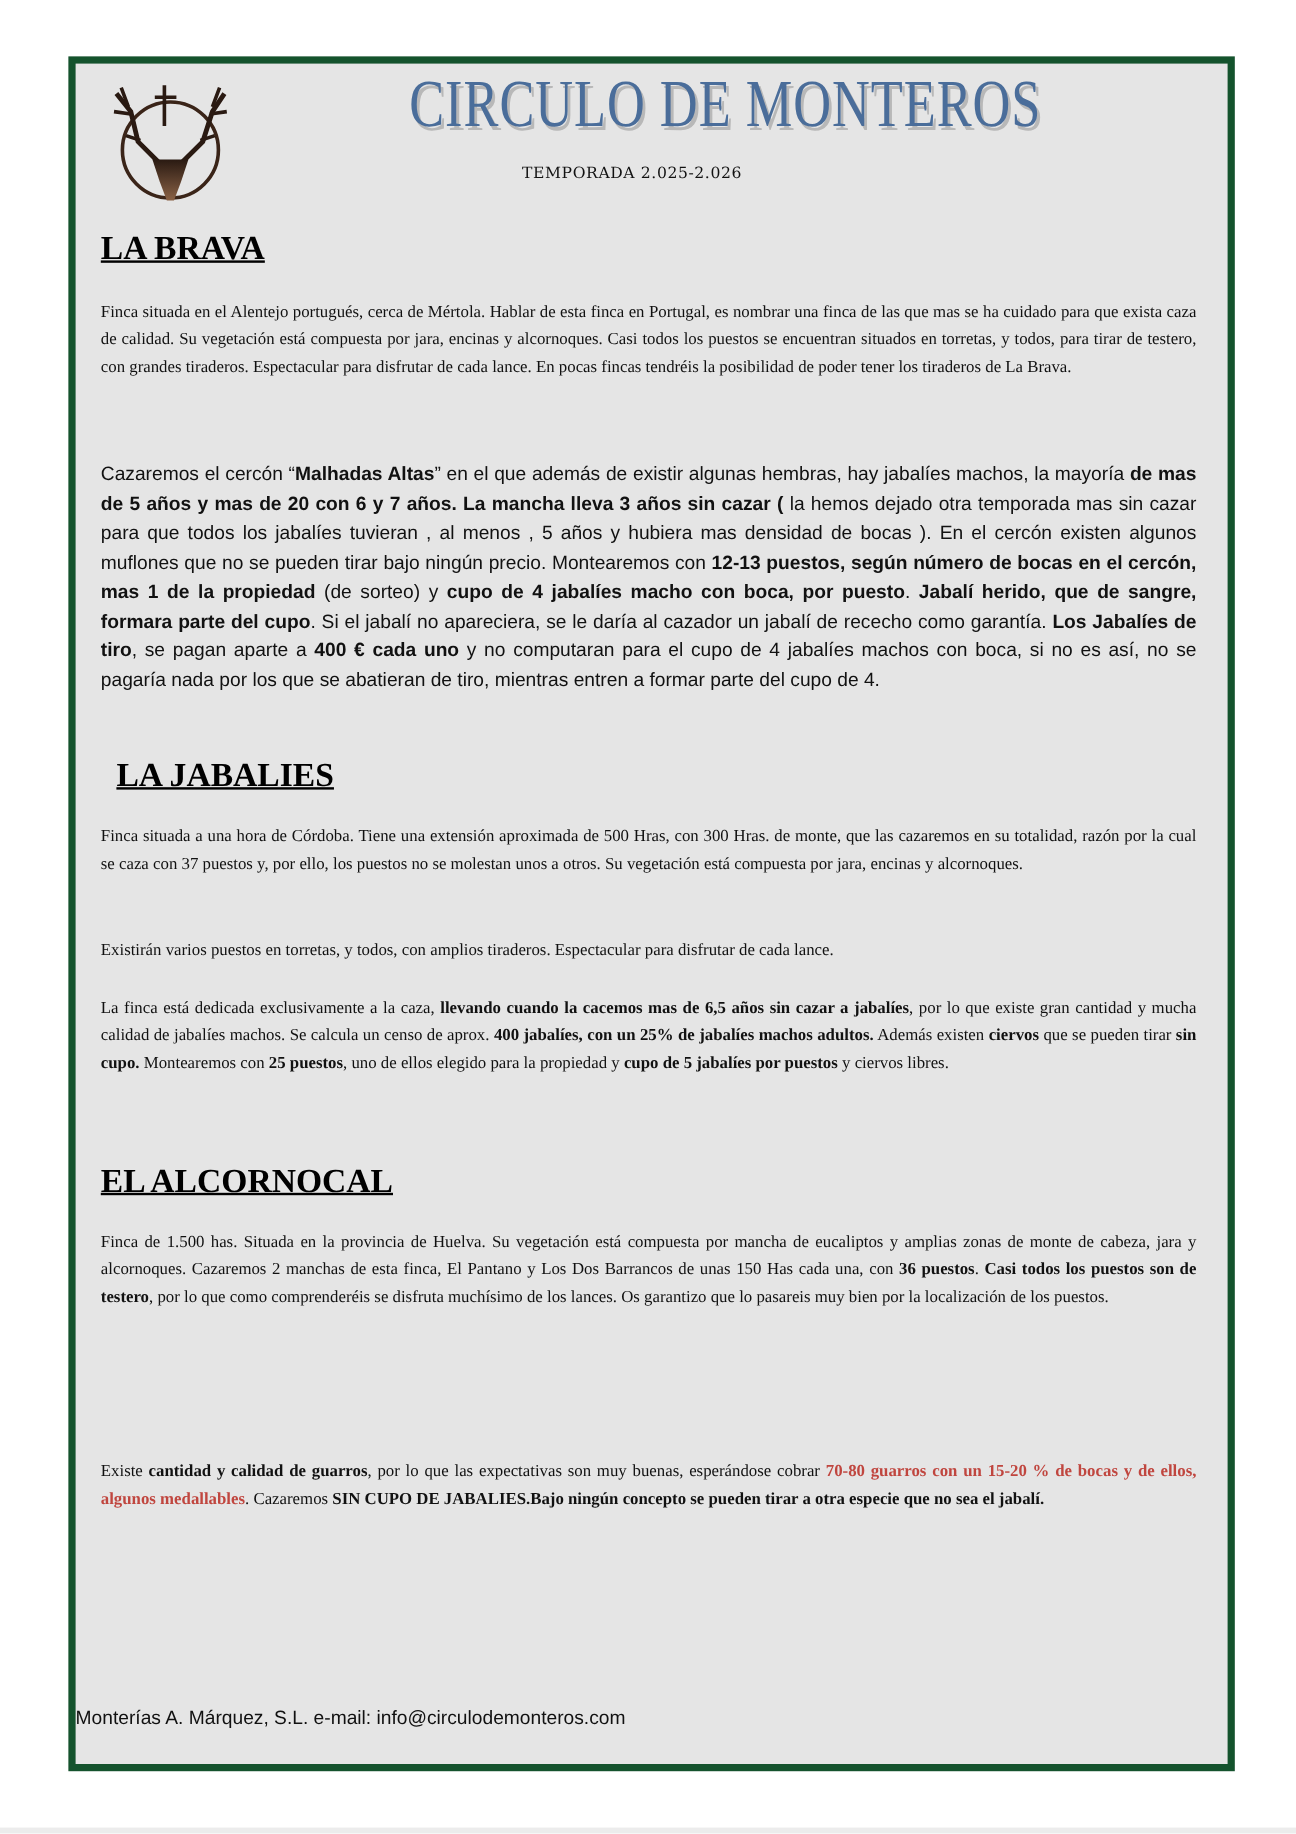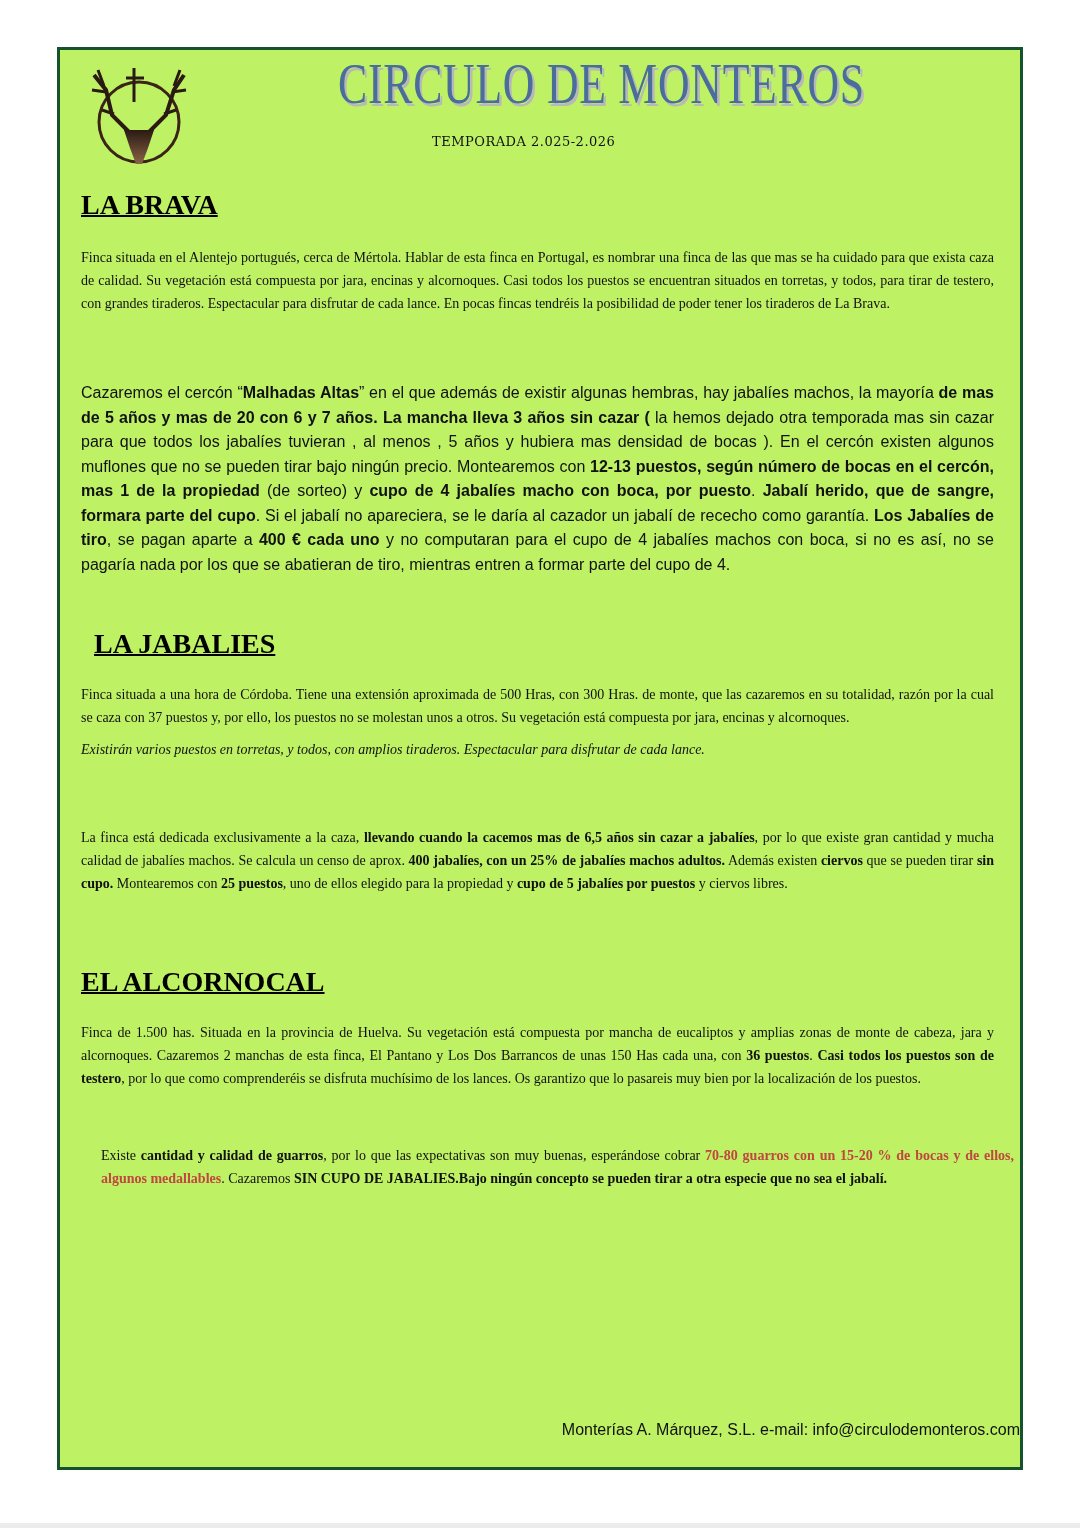--- a/index.html
+++ b/index.html
@@ -1,19 +1,19 @@
 <!DOCTYPE html>
 <html><head>
 <meta charset="utf-8">
 <style>
   html, body { margin: 0; padding: 0; background: #ffffff; }
   body { width: 1080px; height: 1528px; position: relative; overflow: hidden; }
   .page-frame {
     position: absolute; left: 57px; top: 47px; width: 960px; height: 1417px;
-    border: 3px solid #14532d; background: #bef264;
+    border: 6px solid #14532d; background: #e5e5e5;
   }
   .bottom-strip { position: absolute; left: 0; top: 1523px; width: 1080px; height: 5px; background: #ececec; }
 
   .logo { position: absolute; left: 24px; top: 10px; width: 110px; height: 110px; }
   .brand-title {
     position: absolute; left: 278px; top: 4px; width: 570px; text-align: center;
     font-family: "Liberation Serif", serif; font-size: 56px; letter-spacing: 1px;
     color: #4a6d9a; transform: scaleX(0.78); transform-origin: left top;
     text-shadow: 3px 3px 0 #b8b8b8; white-space: nowrap; line-height: 60px;
   }
@@ -27,21 +27,21 @@
   }
   .para {
     position: absolute; left: 21px; width: 913px;
     font-family: "Liberation Serif", serif; font-size: 14px; line-height: 23px;
     color: #111; text-align: justify; margin: 0;
   }
   .para.sans { font-family: "Liberation Sans", sans-serif; font-size: 16px; line-height: 24.5px; }
   .para b { font-weight: bold; }
   .red { color: #c0463f; font-weight: bold; }
   .footer {
-    position: absolute; left: 0; top: 1368px; width: 960px; text-align: right;
+    position: absolute; left: 0; top: 1368px; width: 960px; text-align: left;
     font-family: "Liberation Sans", sans-serif; font-size: 16px; line-height: 23px; color: #111;
   }
 </style>
 </head>
 <body>
 
 <div class="page-frame">
 
   <svg class="logo" viewBox="0 0 110 110">
     <defs>
@@ -61,24 +61,24 @@
 
   <div class="brand-title">CIRCULO DE MONTEROS</div>
   <div class="season">TEMPORADA 2.025-2.026</div>
 
   <div class="section-heading" style="left:21px; top:139px;">LA BRAVA</div>
   <p class="para" style="top:196px;"><span>  Finca situada en el Alentejo portugués, cerca de Mértola. Hablar de esta finca en Portugal, es nombrar una finca de las que mas se ha cuidado para que exista caza de calidad. Su vegetación está compuesta por  jara, encinas y alcornoques.  Casi todos los puestos se encuentran situados en torretas, y todos, para tirar de testero, con grandes tiraderos. Espectacular para disfrutar de cada lance. En pocas fincas tendréis la posibilidad de poder tener los tiraderos de La Brava.</span></p>
   <p class="para sans" style="top:331px;"><span>Cazaremos el cercón “</span><b>Malhadas Altas</b><span>” en el que además de existir algunas hembras, hay jabalíes machos, la mayoría </span><b>de mas de 5 años y mas de 20 con 6 y 7 años. La mancha lleva 3 años sin cazar (</b><span> la hemos dejado otra temporada mas sin cazar para que todos los jabalíes tuvieran , al menos , 5 años y hubiera mas densidad de bocas ). En el cercón existen algunos muflones que no se pueden tirar bajo ningún precio. Montearemos con </span><b>12-13 puestos, según número de bocas en el cercón, mas 1 de la propiedad</b><span> (de sorteo) y </span><b>cupo de 4 jabalíes macho con boca, por puesto</b><span>. </span><b>Jabalí herido, que de sangre, formara parte del cupo</b><span>. Si el jabalí no apareciera, se le daría al cazador un jabalí de rececho como garantía. </span><b>Los Jabalíes de tiro</b><span>, se pagan aparte a </span><b>400 € cada uno</b><span> y no computaran para el cupo de 4 jabalíes machos con boca, si no es así, no se pagaría nada por los que se abatieran de tiro, mientras entren a formar parte del cupo de 4.</span></p>
 
   <div class="section-heading" style="left:34px; top:578px;">LA JABALIES</div>
   <p class="para" style="top:633px;"><span>Finca situada a una hora de Córdoba. Tiene una extensión aproximada de 500 Hras, con 300 Hras. de monte, que las cazaremos en su totalidad, razón por la cual se caza con 37 puestos y, por ello, los puestos no se molestan unos a otros. Su vegetación está compuesta por  jara, encinas y alcornoques.</span></p>
-  <p class="para" style="top:688px;font-style:italic;"><span> Existirán varios puestos en torretas, y todos, con amplios tiraderos. Espectacular para disfrutar de cada lance.</span></p>
+  <p class="para" style="top:728px;"><span> Existirán varios puestos en torretas, y todos, con amplios tiraderos. Espectacular para disfrutar de cada lance.</span></p>
   <p class="para" style="top:776px;"><span>La finca está dedicada exclusivamente a la caza, </span><b>llevando cuando la cacemos mas de 6,5 años sin cazar a jabalíes</b><span>, por lo que existe gran cantidad y mucha calidad de jabalíes machos. Se calcula un censo de aprox. </span><b>400 jabalíes, con un 25% de jabalíes machos adultos.</b><span> Además existen </span><b>ciervos</b><span> que se pueden tirar </span><b>sin cupo.</b><span> Montearemos con </span><b>25 puestos</b><span>, uno de ellos elegido para la propiedad y </span><b>cupo de 5 jabalíes por puestos</b><span> y ciervos libres.</span></p>
 
   <div class="section-heading" style="left:21px; top:916px;">EL ALCORNOCAL</div>
   <p class="para" style="top:971px;"><span>Finca de 1.500 has. Situada en la provincia de Huelva. Su vegetación está compuesta por mancha de eucaliptos y amplias zonas de monte de cabeza, jara y alcornoques. Cazaremos 2 manchas de esta finca, El Pantano y Los Dos Barrancos de unas 150 Has cada una, con </span><b>36 puestos</b><span>. </span><b>Casi todos los puestos son de testero</b><span>, por lo que como comprenderéis se disfruta muchísimo de los lances. Os garantizo que lo pasareis muy bien por la localización de los puestos.</span></p>
-  <p class="para" style="top:1094px;margin-left:20px;"><span>Existe </span><b>cantidad y calidad de guarros</b><span>, por lo que las expectativas son muy buenas, esperándose cobrar </span><b class="red">70-80 guarros con un 15-20 % de bocas y de ellos, algunos medallables</b><span>. Cazaremos </span><b>SIN CUPO DE JABALIES.Bajo ningún concepto se pueden tirar a otra especie que no sea el jabalí.</b></p>
+  <p class="para" style="top:1162px;"><span>Existe </span><b>cantidad y calidad de guarros</b><span>, por lo que las expectativas son muy buenas, esperándose cobrar </span><b class="red">70-80 guarros con un 15-20 % de bocas y de ellos, algunos medallables</b><span>. Cazaremos </span><b>SIN CUPO DE JABALIES.Bajo ningún concepto se pueden tirar a otra especie que no sea el jabalí.</b></p>
 
   <div class="footer">
     <div>Monterías A. Márquez, S.L. e-mail: info@circulodemonteros.com</div>
   </div>
 </div>
 <div class="bottom-strip"></div>
 
 </body></html>

